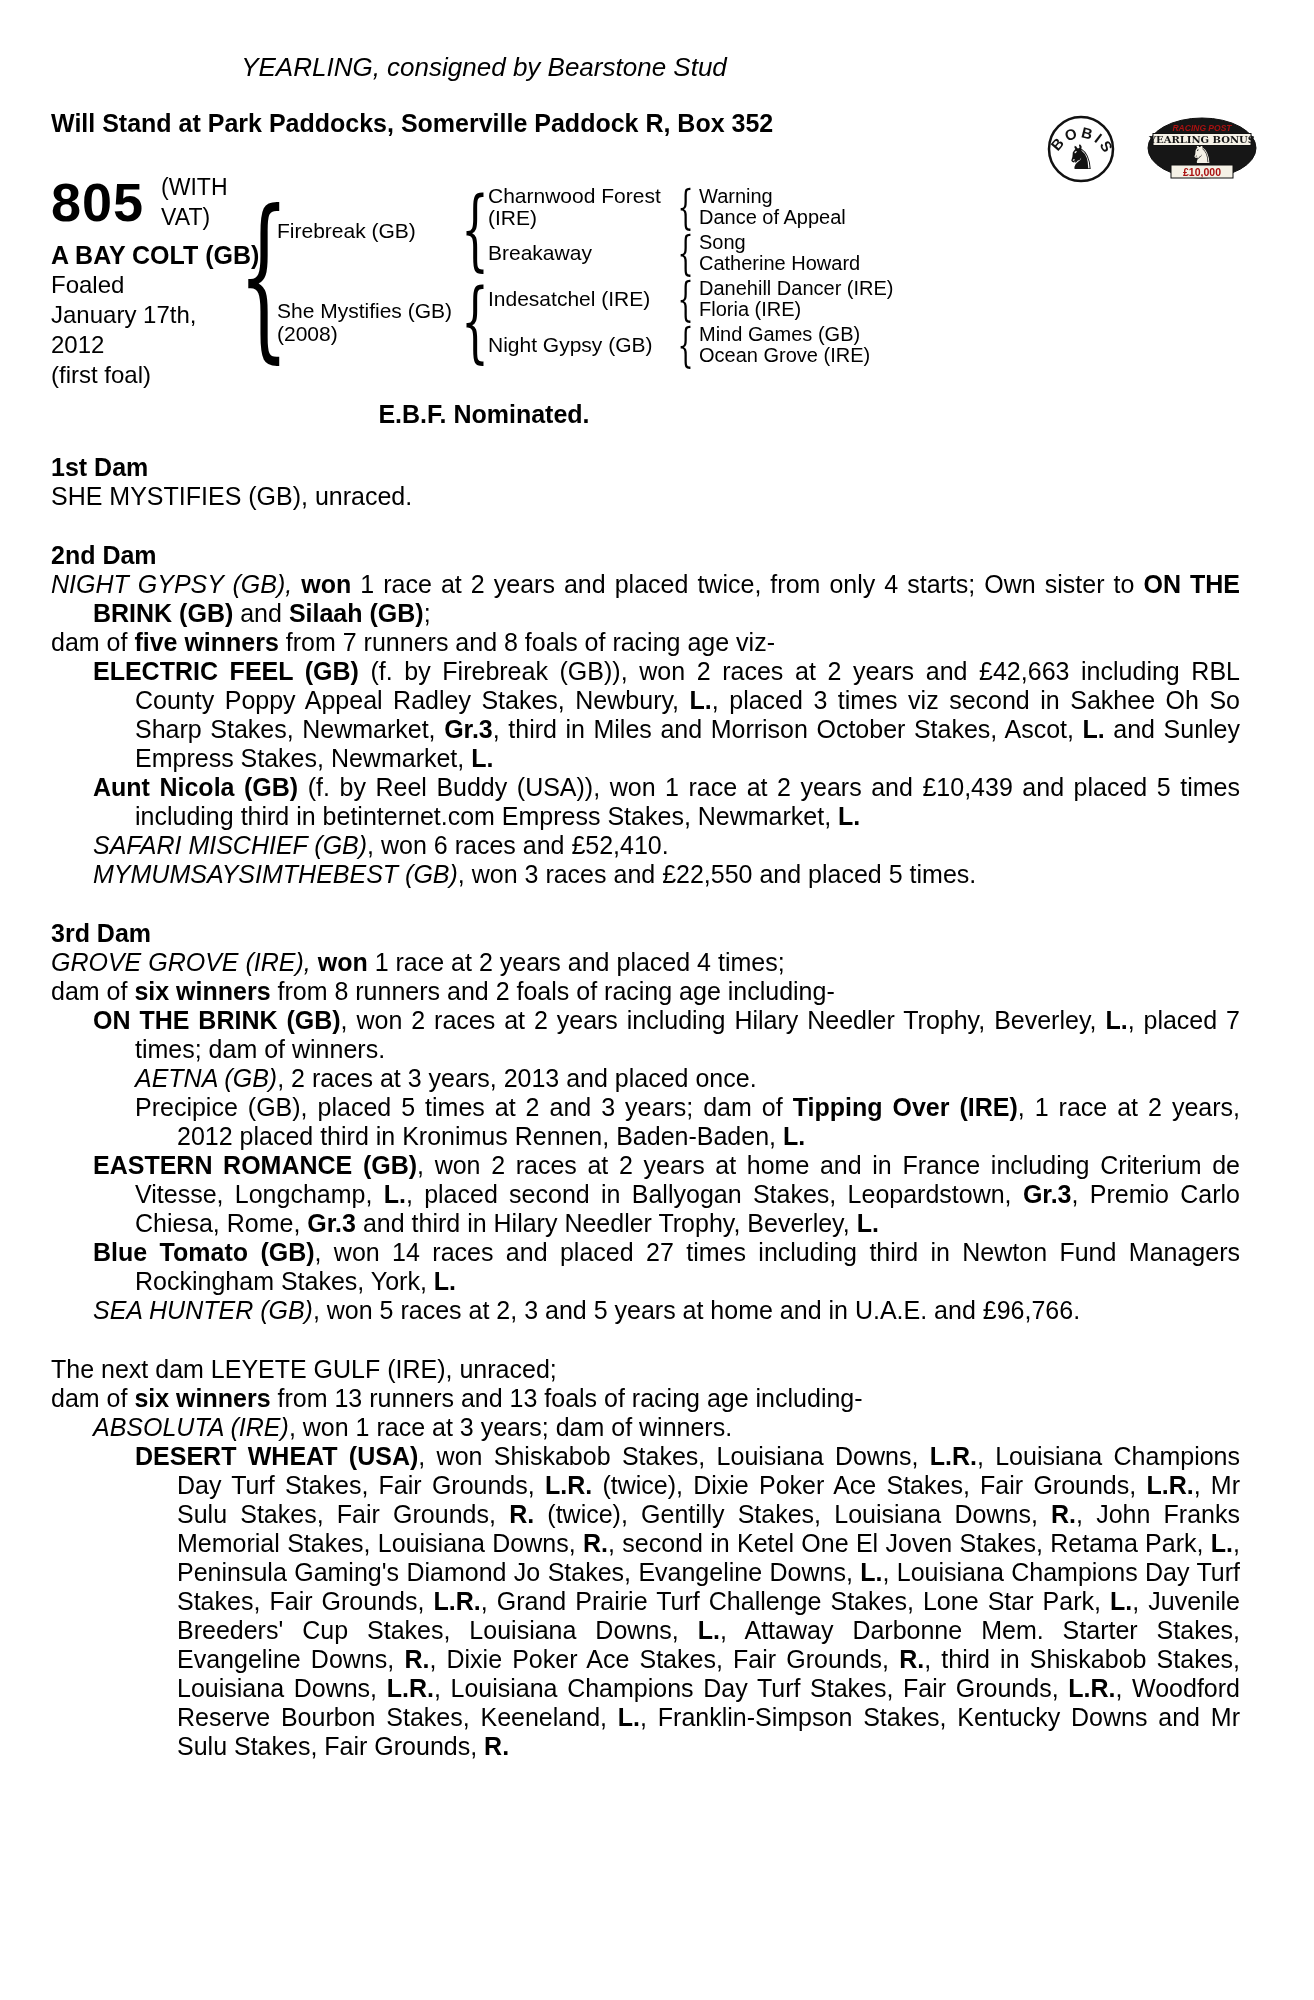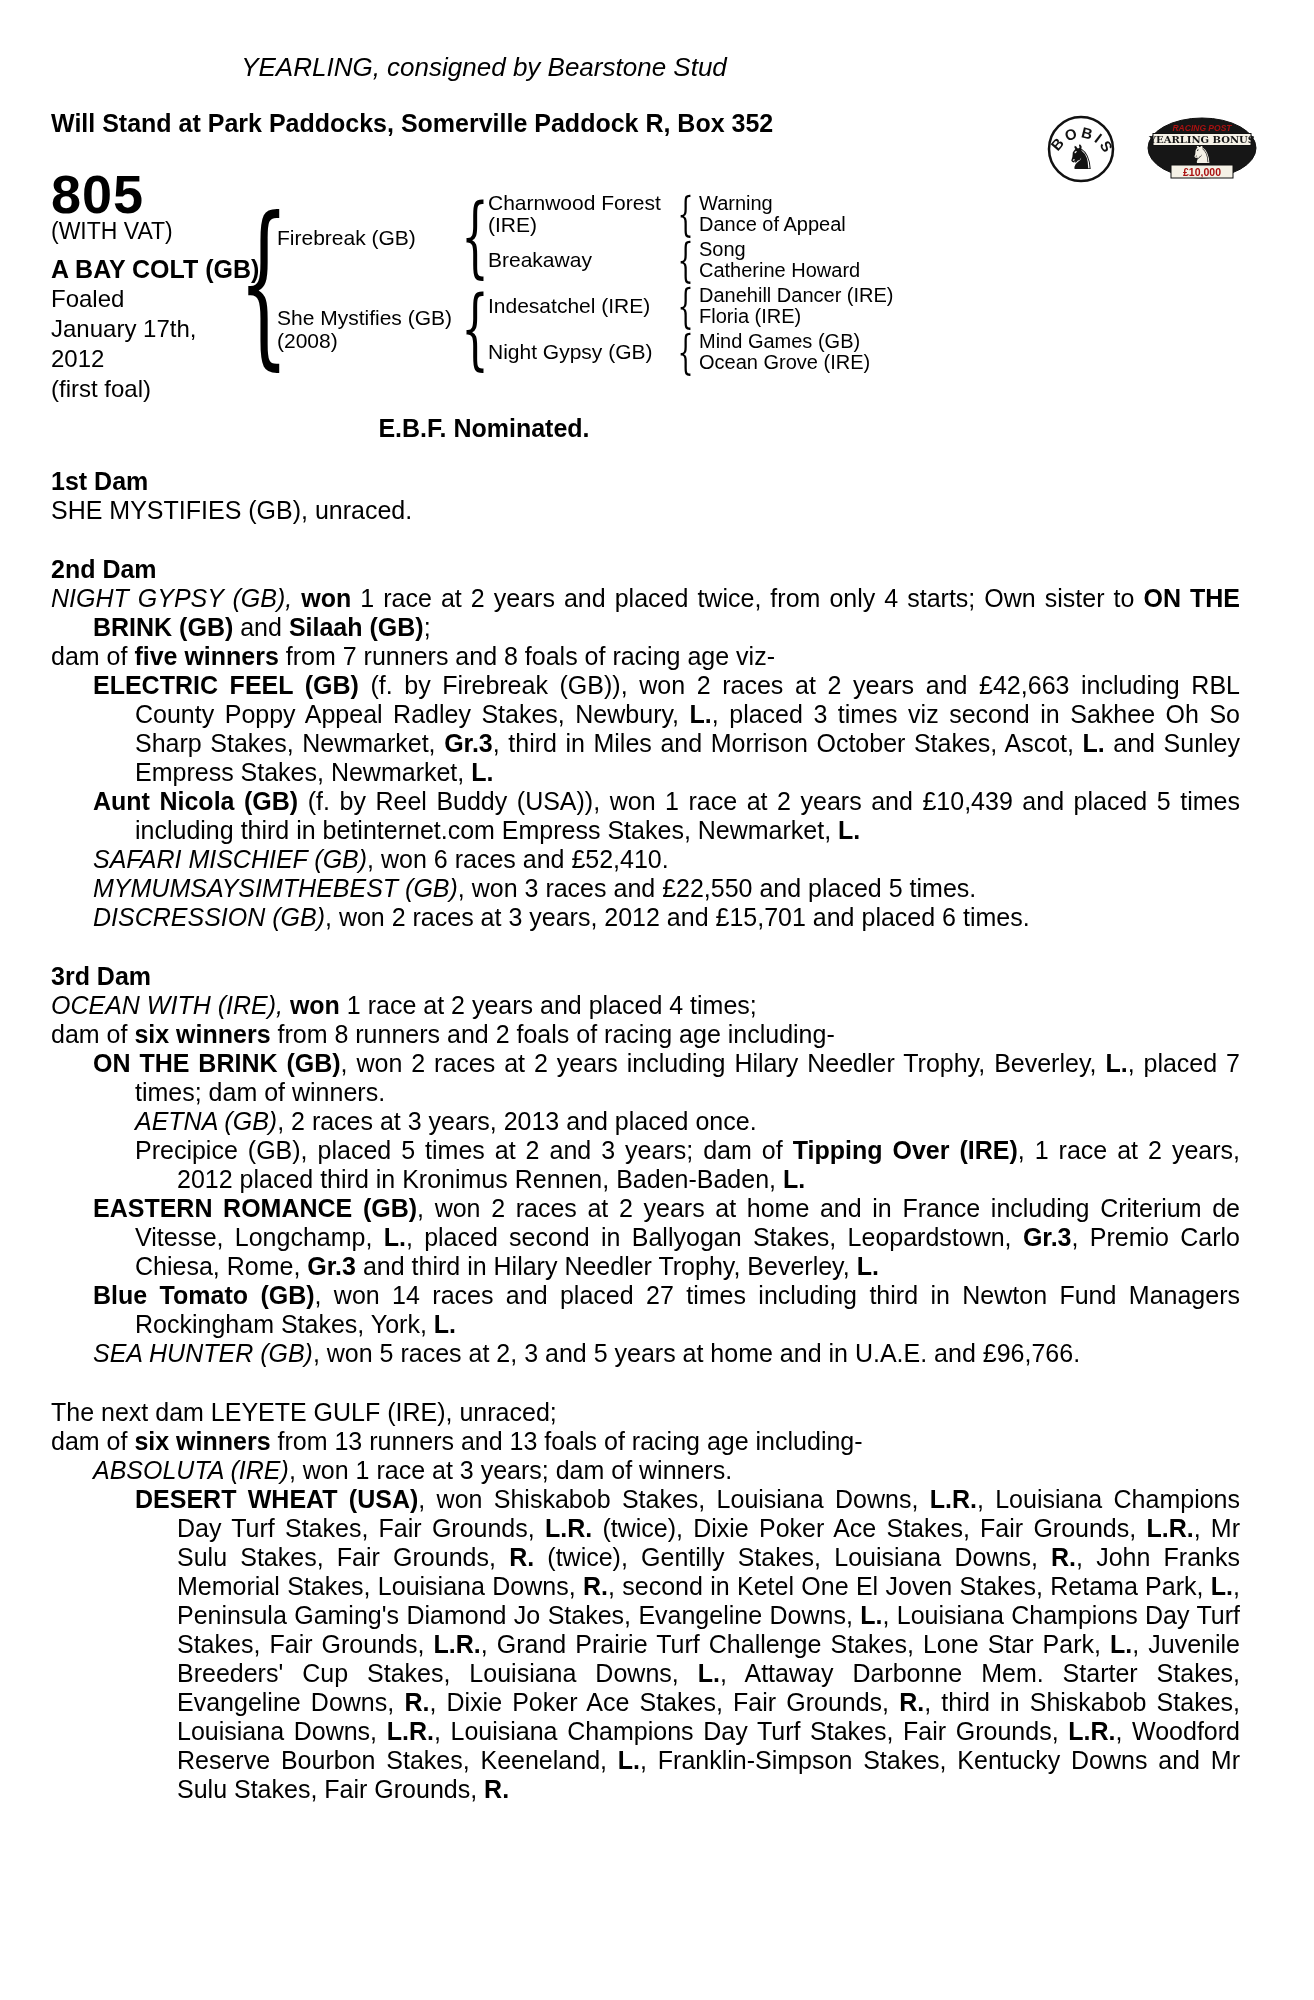--- a/index.html
+++ b/index.html
@@ -10,21 +10,21 @@
   .page{padding:52px 74px 0 51px;}
 
   .title{width:866px;text-align:center;font-style:italic;font-size:26px;}
   .stand{margin-top:26px;font-weight:bold;font-size:25px;}
 
   .logos{position:absolute;top:112px;right:56px;display:flex;gap:28px;align-items:center;}
 
   
   .ped{display:flex;margin-top:24px;}
   .lot-col{width:200px;flex:0 0 200px;padding-top:10px;font-size:24px;line-height:30px;}
-  .lot-line{display:flex;align-items:flex-start;gap:0;flex-direction:column;}
+  .lot-line{display:flex;align-items:center;gap:17px;}
   .lot-num{font-weight:bold;font-size:54px;line-height:44px;letter-spacing:1px;}
   .vat{font-size:23px;}
   .desc{font-weight:bold;font-size:25px;margin-top:8px;white-space:nowrap;}
 
   .tree{display:flex;align-items:center;}
   .bwrap{width:26px;flex:0 0 26px;display:flex;justify-content:center;align-items:center;overflow:visible;}
   .brace{font-family:"DejaVu Serif",serif;line-height:1;display:block;}
   .br-s{font-size:46px;transform:scaleX(.55);}
   .br-m{font-size:88px;transform:scaleX(.5);}
   .br-xl{font-size:178px;transform:scaleX(.45);}
@@ -171,26 +171,25 @@
     </div>
 
     <div class="sec">
       <div class="sec-h">2nd Dam</div>
       <div class="p l0"><span class="seg-i">NIGHT GYPSY (GB),</span><span> </span><span class="seg-b">won</span><span> 1 race at 2 years and placed twice, from only 4 starts; Own sister to </span><span class="seg-b">ON THE BRINK (GB)</span><span> and </span><span class="seg-b">Silaah (GB)</span><span>;</span></div>
       <div class="p l0"><span>dam of </span><span class="seg-b">five winners</span><span> from 7 runners and 8 foals of racing age viz-</span></div>
       <div class="p l1"><span class="seg-b">ELECTRIC FEEL (GB)</span><span> (f. by Firebreak (GB)), won 2 races at 2 years and £42,663 including RBL County Poppy Appeal Radley Stakes, Newbury, </span><span class="seg-b">L.</span><span>, placed 3 times viz second in Sakhee Oh So Sharp Stakes, Newmarket, </span><span class="seg-b">Gr.3</span><span>, third in Miles and Morrison October Stakes, Ascot, </span><span class="seg-b">L.</span><span> and Sunley Empress Stakes, Newmarket, </span><span class="seg-b">L.</span></div>
       <div class="p l1"><span class="seg-b">Aunt Nicola (GB)</span><span> (f. by Reel Buddy (USA)), won 1 race at 2 years and £10,439 and placed 5 times including third in betinternet.com Empress Stakes, Newmarket, </span><span class="seg-b">L.</span></div>
       <div class="p l1"><span class="seg-i">SAFARI MISCHIEF (GB)</span><span>, won 6 races and £52,410.</span></div>
       <div class="p l1"><span class="seg-i">MYMUMSAYSIMTHEBEST (GB)</span><span>, won 3 races and £22,550 and placed 5 times.</span></div>
-      <div class="p l1"><span class="seg-i">DISCRESSION (GB)</span><span>, won 2 races at 3 years, 2012 and £15,701 and placed 6 times.</span></div>
     </div>
 
     <div class="sec">
       <div class="sec-h">3rd Dam</div>
-      <div class="p l0"><span class="seg-i">OCEAN WITH (IRE),</span><span> </span><span class="seg-b">won</span><span> 1 race at 2 years and placed 4 times;</span></div>
+      <div class="p l0"><span class="seg-i">GROVE GROVE (IRE),</span><span> </span><span class="seg-b">won</span><span> 1 race at 2 years and placed 4 times;</span></div>
       <div class="p l0"><span>dam of </span><span class="seg-b">six winners</span><span> from 8 runners and 2 foals of racing age including-</span></div>
       <div class="p l1"><span class="seg-b">ON THE BRINK (GB)</span><span>, won 2 races at 2 years including Hilary Needler Trophy, Beverley, </span><span class="seg-b">L.</span><span>, placed 7 times; dam of winners.</span></div>
       <div class="p l2"><span class="seg-i">AETNA (GB)</span><span>, 2 races at 3 years, 2013 and placed once.</span></div>
       <div class="p l2"><span>Precipice (GB), placed 5 times at 2 and 3 years; dam of </span><span class="seg-b">Tipping Over (IRE)</span><span>, 1 race at 2 years, 2012 placed third in Kronimus Rennen, Baden-Baden, </span><span class="seg-b">L.</span></div>
       <div class="p l1"><span class="seg-b">EASTERN ROMANCE (GB)</span><span>, won 2 races at 2 years at home and in France including Criterium de Vitesse, Longchamp, </span><span class="seg-b">L.</span><span>, placed second in Ballyogan Stakes, Leopardstown, </span><span class="seg-b">Gr.3</span><span>, Premio Carlo Chiesa, Rome, </span><span class="seg-b">Gr.3</span><span> and third in Hilary Needler Trophy, Beverley, </span><span class="seg-b">L.</span></div>
       <div class="p l1"><span class="seg-b">Blue Tomato (GB)</span><span>, won 14 races and placed 27 times including third in Newton Fund Managers Rockingham Stakes, York, </span><span class="seg-b">L.</span></div>
       <div class="p l1"><span class="seg-i">SEA HUNTER (GB)</span><span>, won 5 races at 2, 3 and 5 years at home and in U.A.E. and £96,766.</span></div>
     </div>
 
     <div class="sec">

